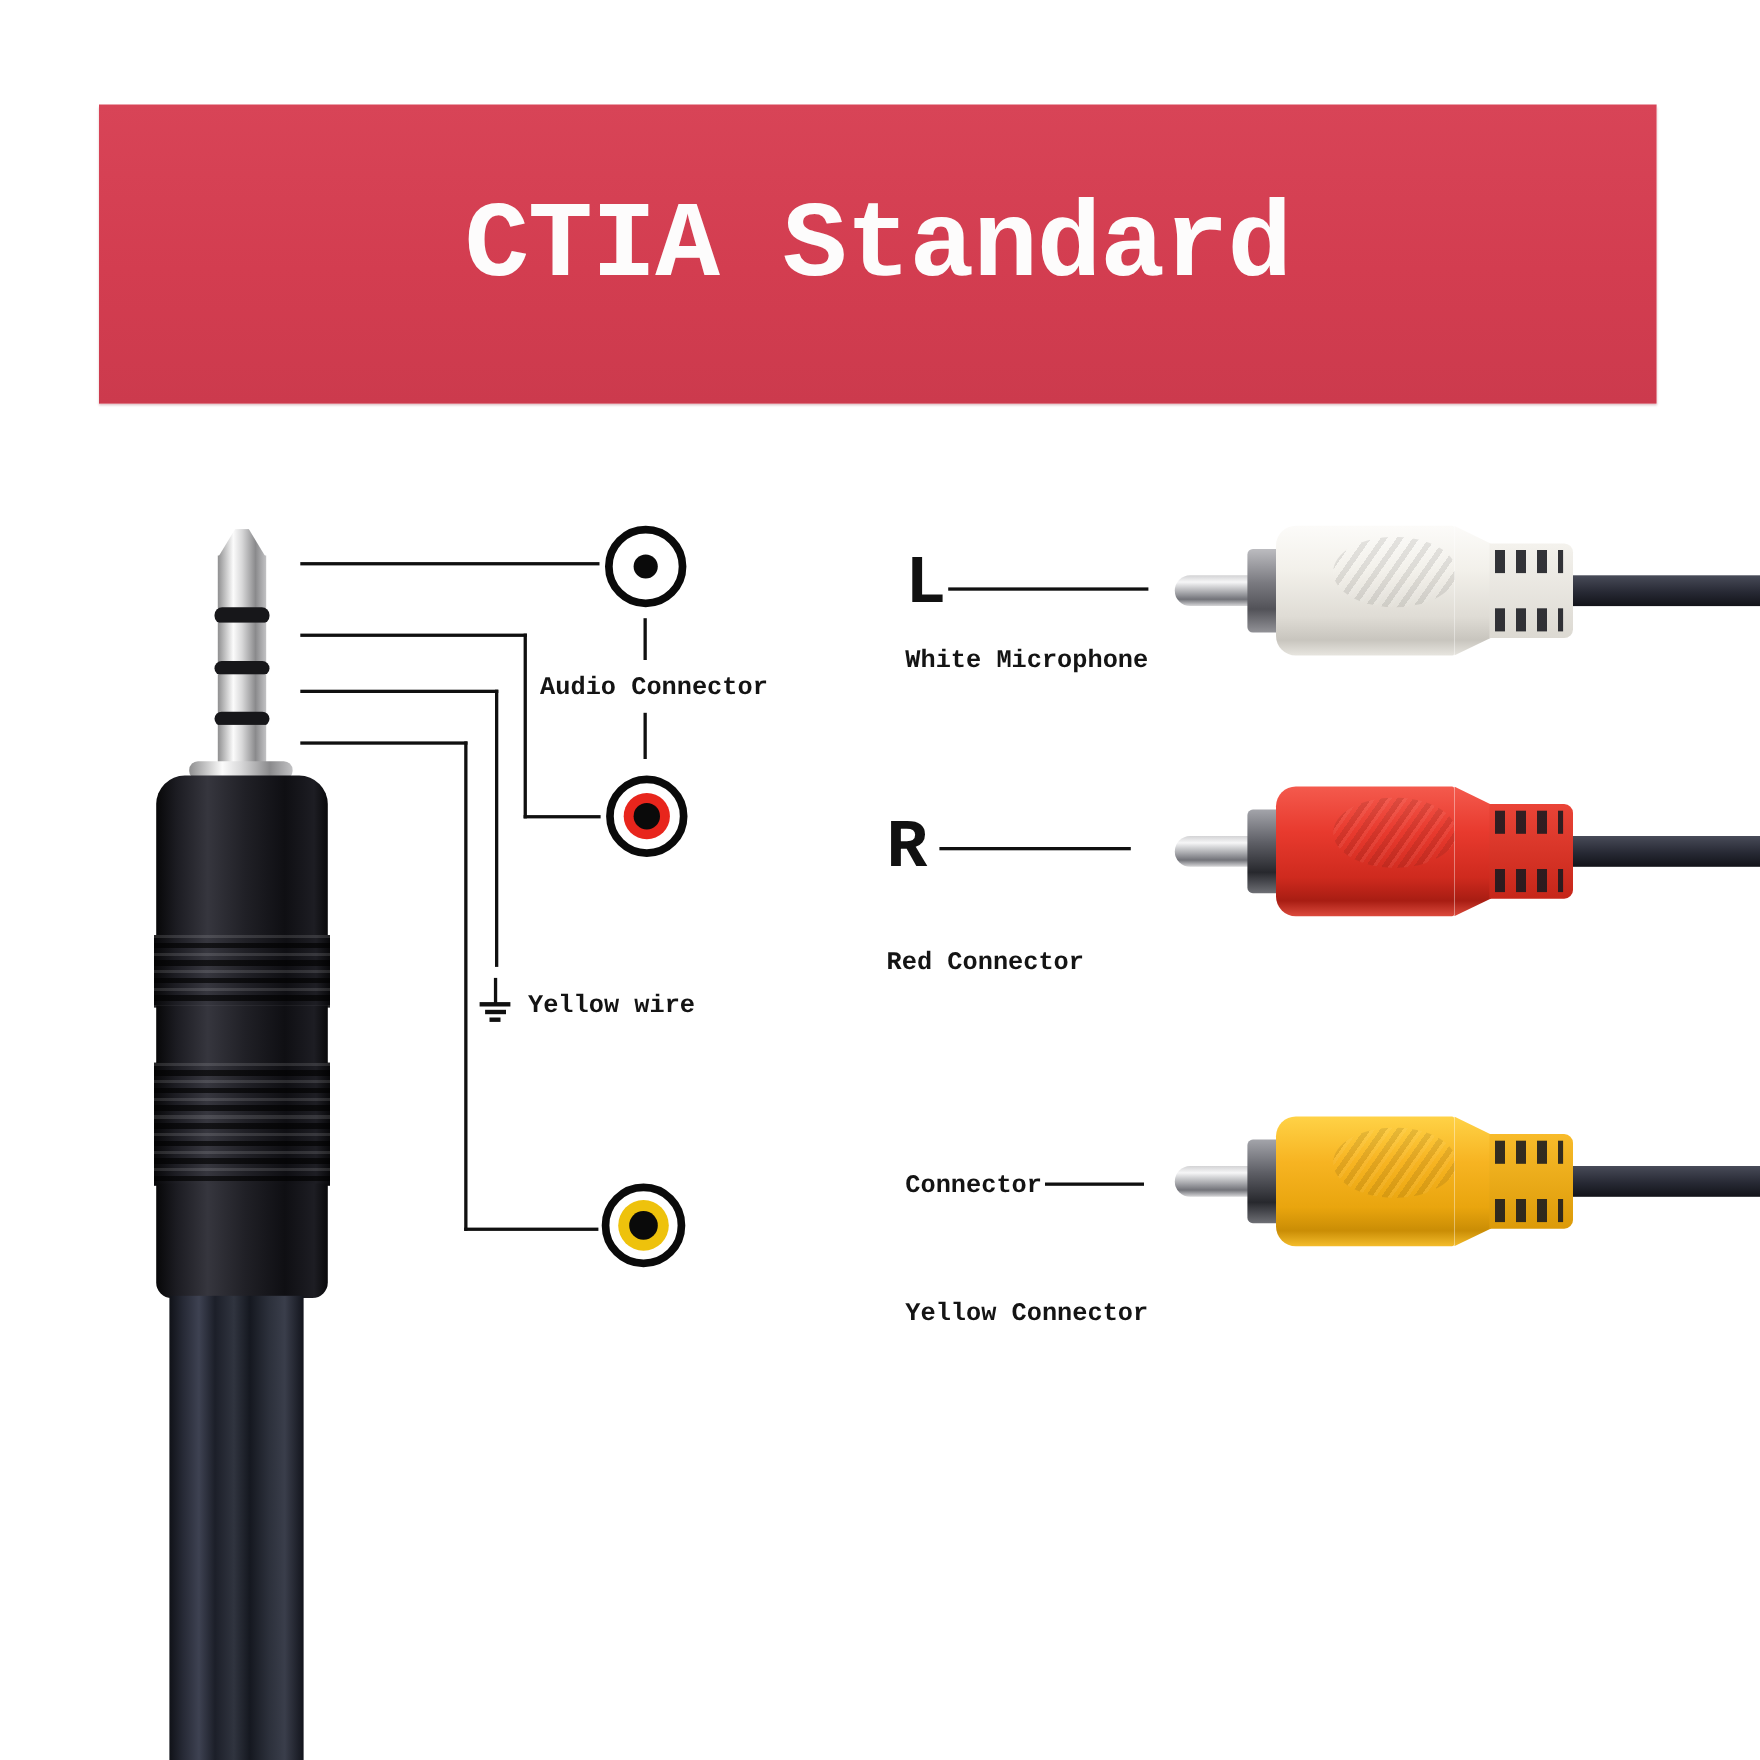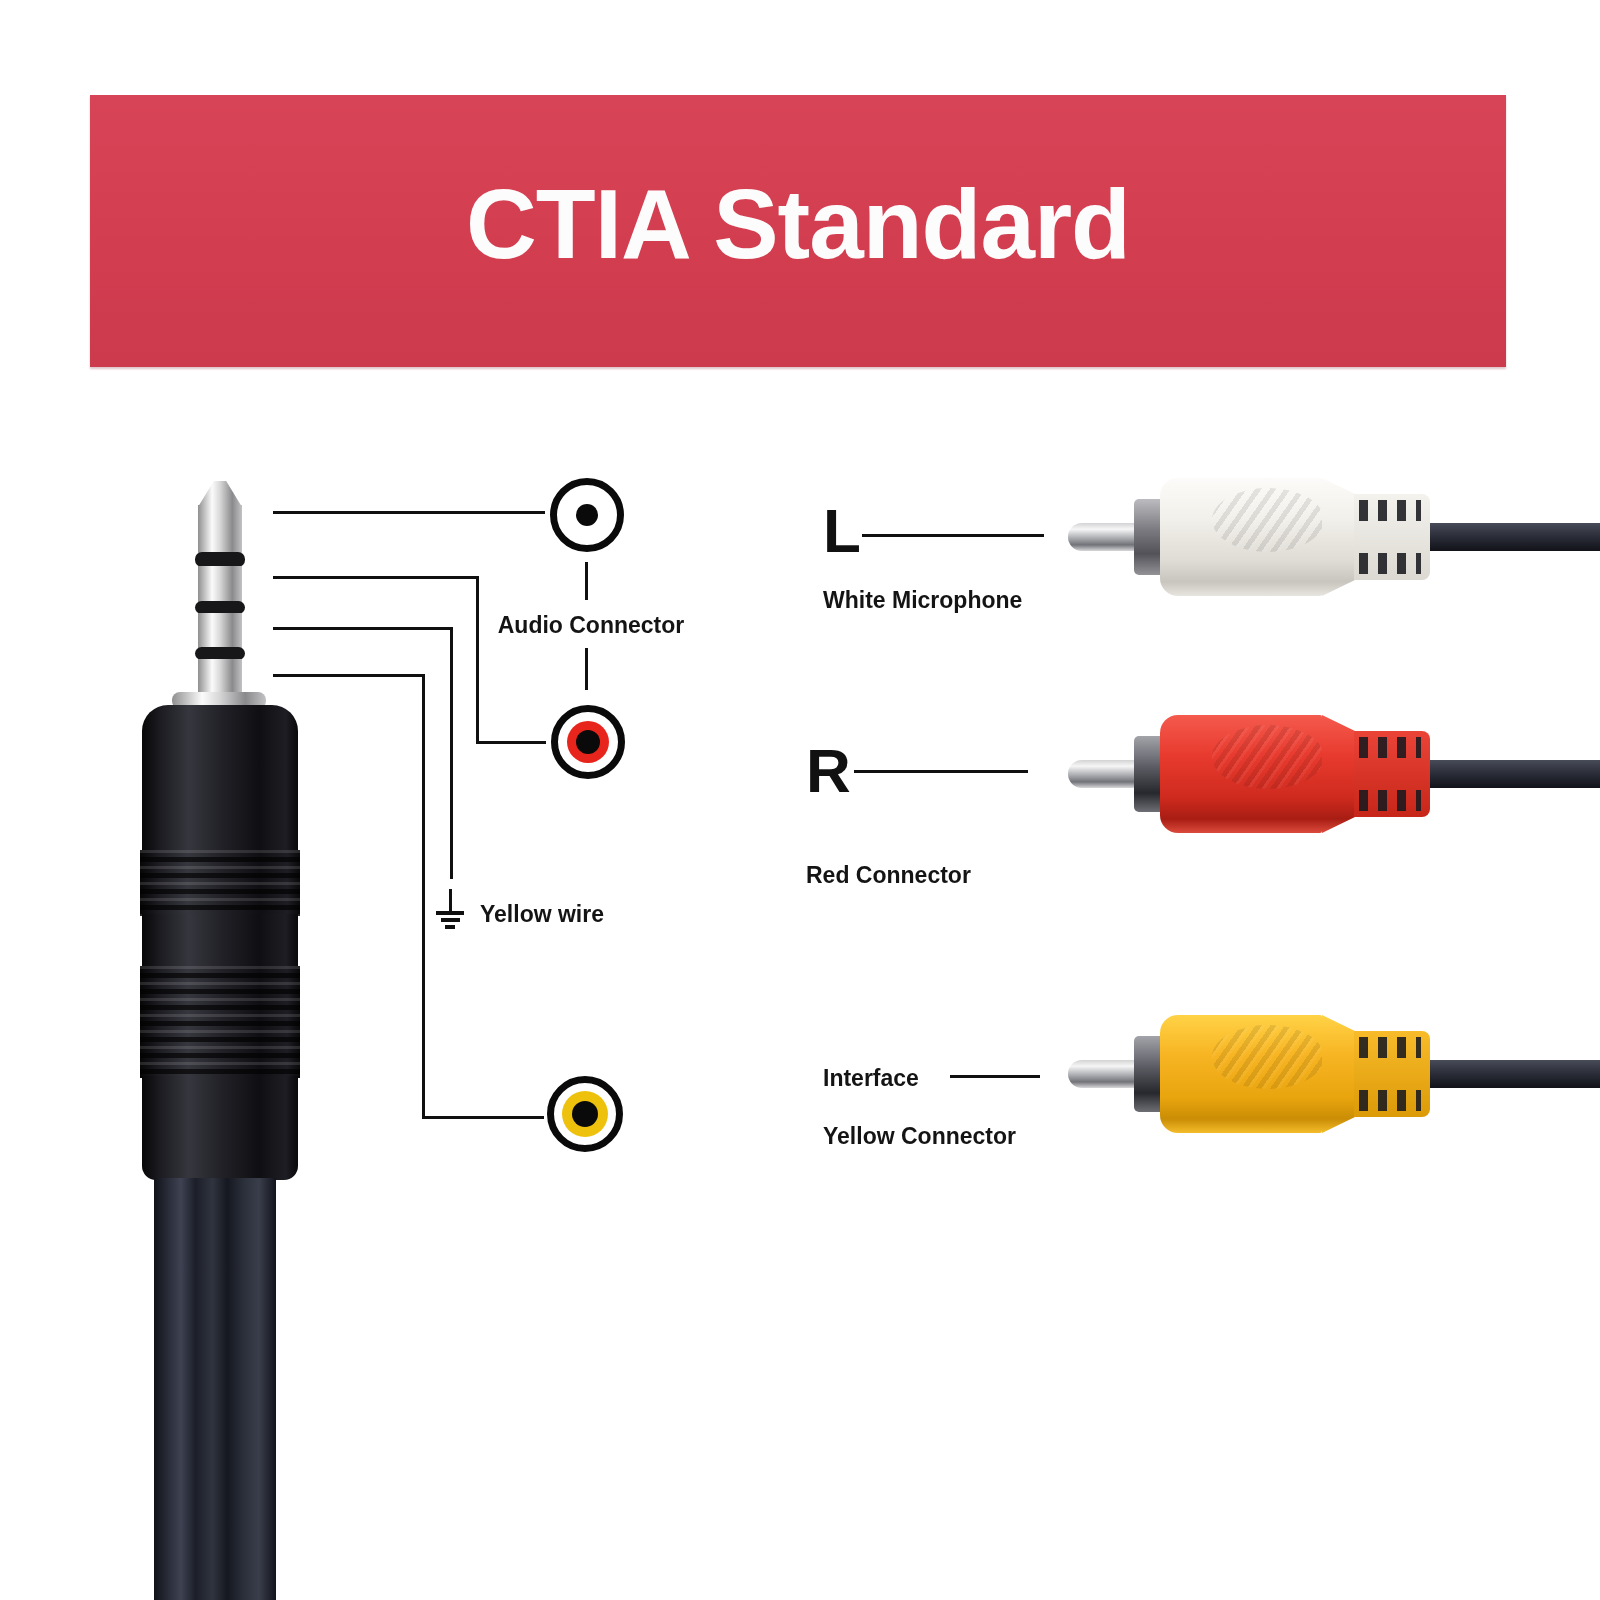--- a/index.html
+++ b/index.html
@@ -1,17 +1,17 @@
 <!DOCTYPE html>
 <html><head>
 <meta charset="utf-8">
 <style>
   html,body{margin:0;padding:0;background:#ffffff;}
   .canvas{position:relative;width:1600px;height:1600px;background:#ffffff;overflow:hidden;
-          font-family:Liberation Sans, sans-serif;}
+          font-family:Liberation Mono, monospace;}
 
   
   .banner{position:absolute;left:90px;top:95px;width:1416px;height:272px;
           background:linear-gradient(180deg,#d84457 0%,#d33d50 55%,#cc3a4d 100%);
           box-shadow:0 2px 2px rgba(120,20,35,.25);
           display:flex;align-items:center;justify-content:center;}
   .banner h1{margin:0;position:relative;top:-7px;color:#fdfcfc;font-size:98px;font-weight:bold;
              letter-spacing:-1px;white-space:nowrap;}
 
   
@@ -79,21 +79,21 @@
   .port-yellow{left:547px;top:1076px;width:62px;height:62px;}
   .port-yellow .disc{left:8px;top:8px;width:46px;height:46px;background:#eec20c;}
   .port-yellow .pdot{left:18px;top:18px;width:26px;height:26px;}
 
   
   .lbl{position:absolute;color:#141414;font-weight:bold;font-size:23px;white-space:nowrap;}
   .lbl-audio{left:491px;top:612px;width:200px;text-align:center;}
   .lbl-ground{left:480px;top:901px;}
   .lbl-sub1{left:823px;top:587px;}
   .lbl-sub2{left:806px;top:862px;}
-  .lbl-sub3{left:823px;top:1123px;}
+  .lbl-sub3{left:823px;top:1181px;}
   .lbl-mic{left:823px;top:1065px;}
 
   .tag-big{position:absolute;color:#111;font-weight:bold;font-size:62px;line-height:1;}
   .tag-L{left:823px;top:500px;}
   .tag-R{left:806px;top:740px;}
 
   .lead{position:absolute;background:#101010;height:3px;}
   .lead-L{left:862px;top:534px;width:182px;}
   .lead-R{left:854px;top:770px;width:174px;}
   .lead-M{left:950px;top:1075px;width:90px;}
@@ -216,21 +216,21 @@
     <div class="pin"></div>
     <div class="collar"></div>
     <div class="barrel">
         <div class="knurl"></div>
       </div>
     <div class="shoulder"></div>
     <div class="ribs"></div>
     <div class="rcable"></div>
   </div>
 
-  <div class="lbl lbl-mic">Interface</div>
+  <div class="lbl lbl-mic">Connector</div>
   <div class="lead lead-M"></div>
   <div class="lbl lbl-sub3">Yellow Connector</div>
   <div class="rca row-yellow">
     <div class="pin"></div>
     <div class="collar"></div>
     <div class="barrel">
         <div class="knurl"></div>
       </div>
     <div class="shoulder"></div>
     <div class="ribs"></div>

